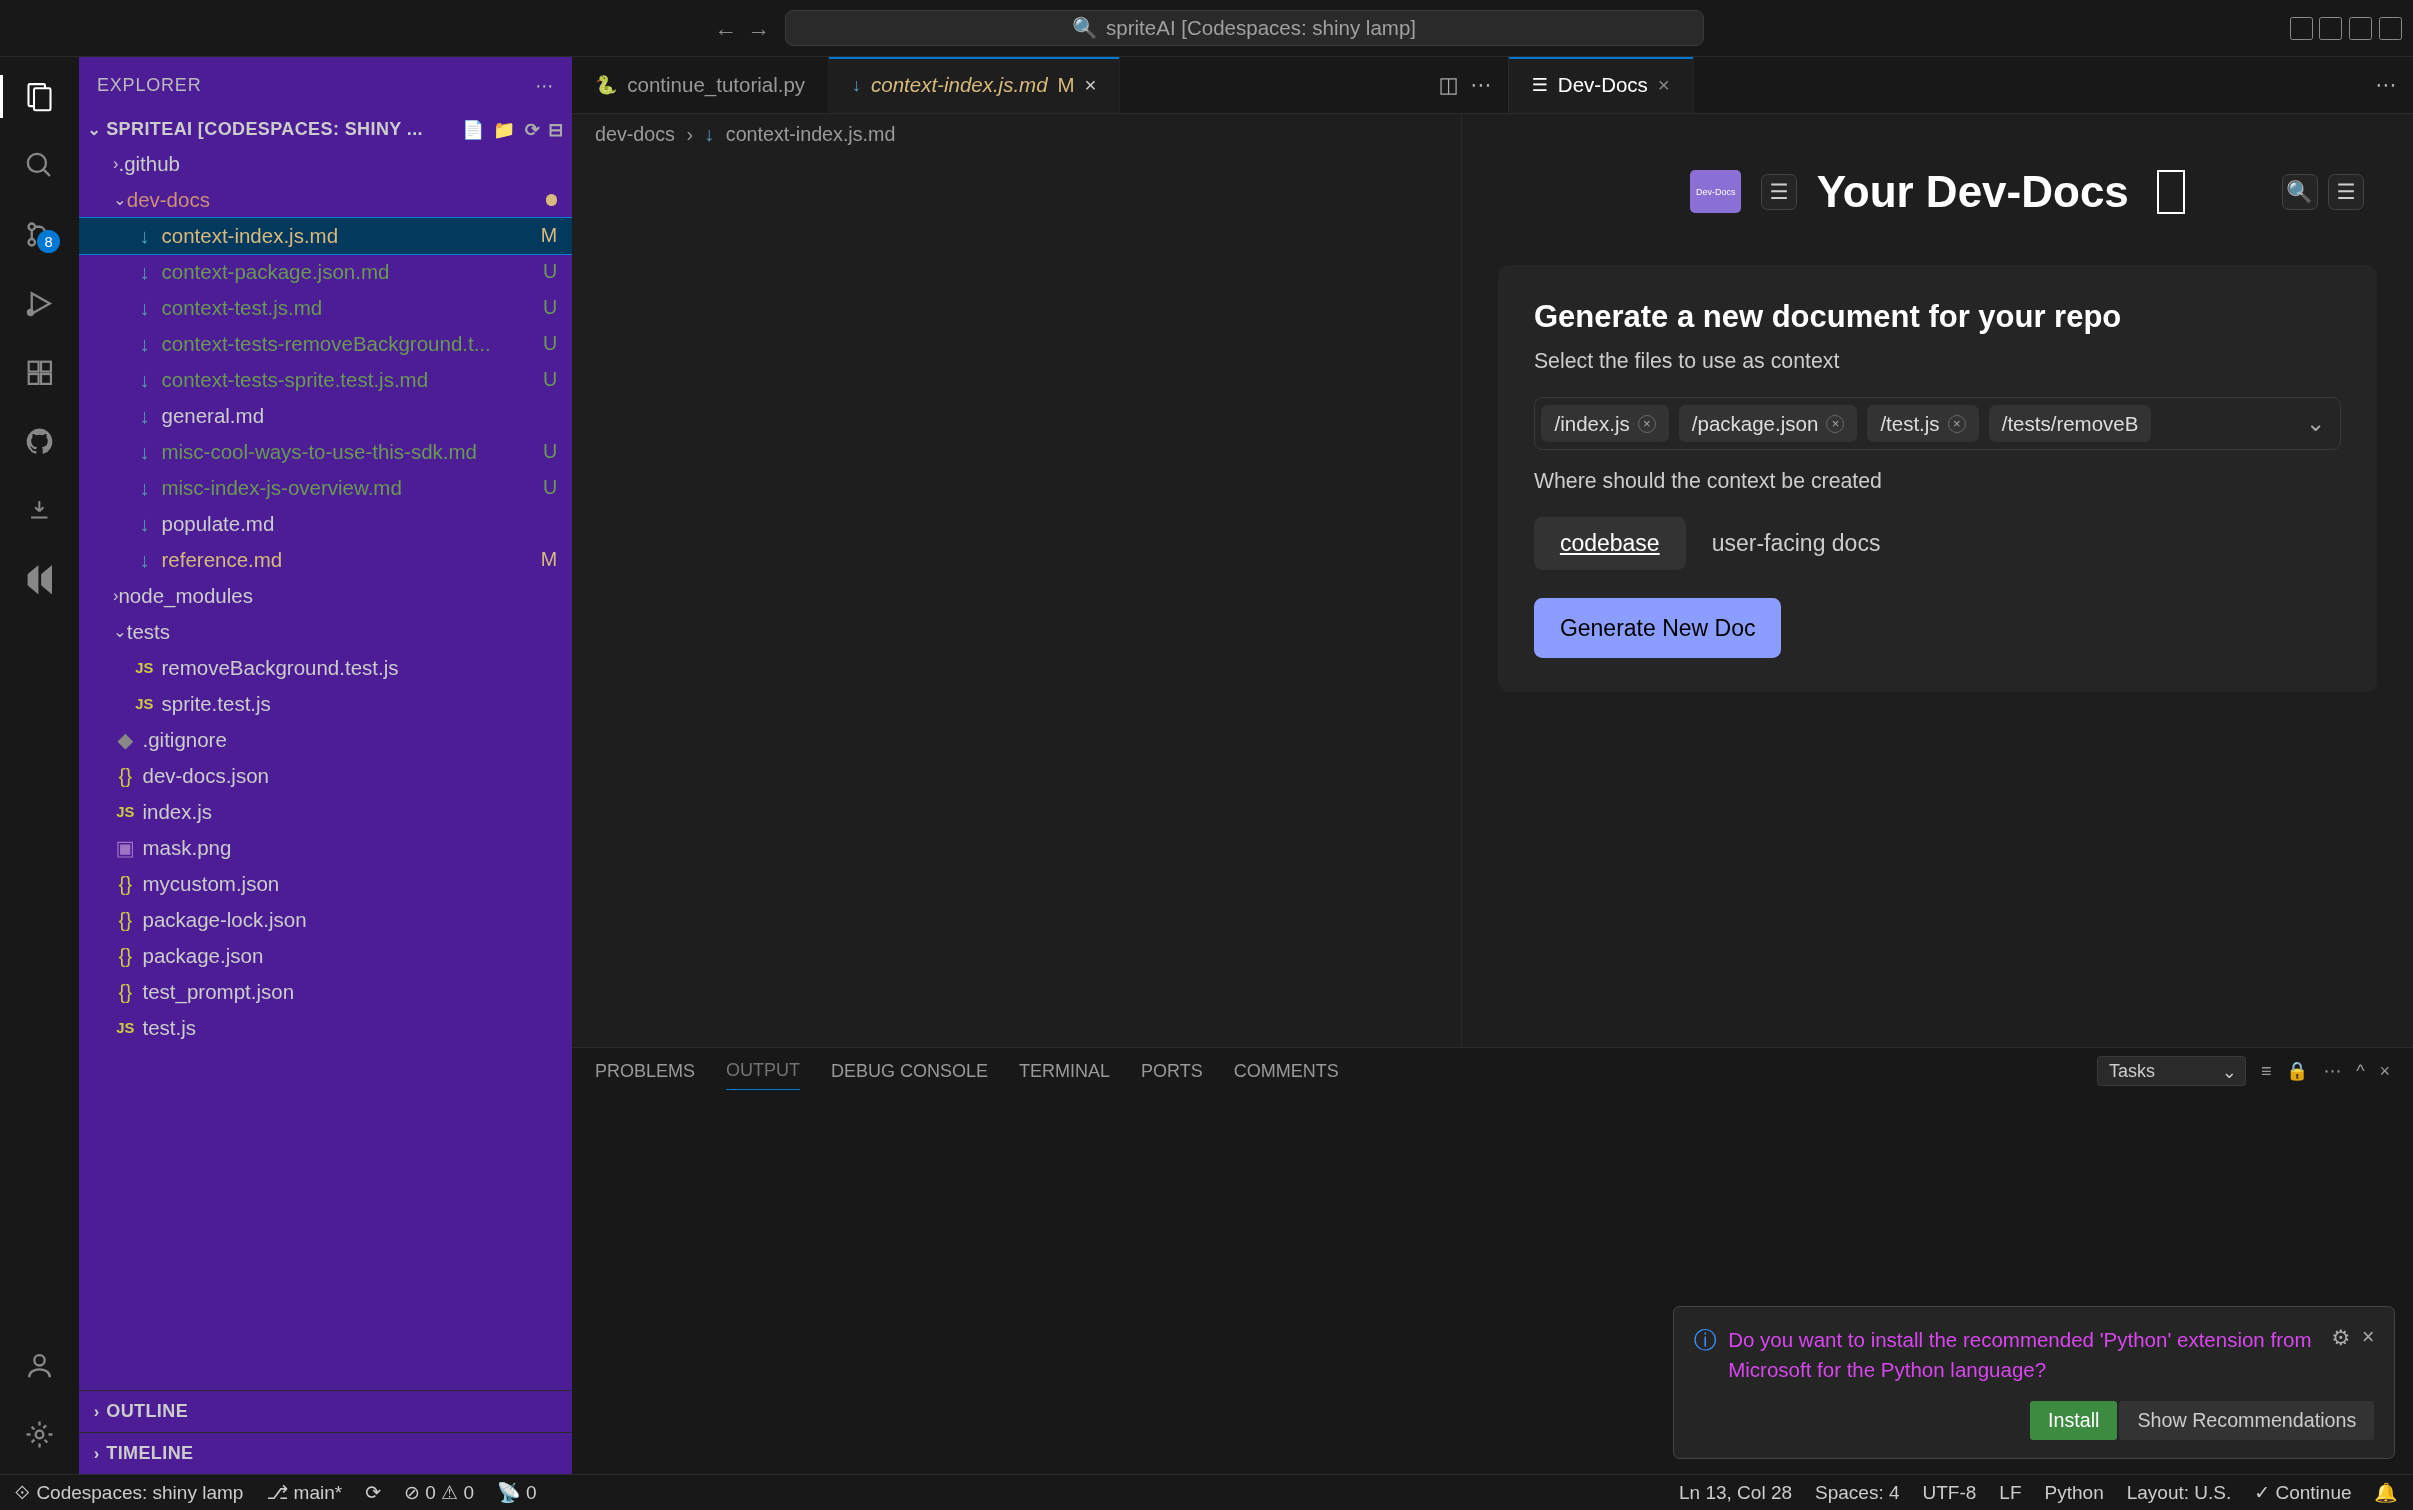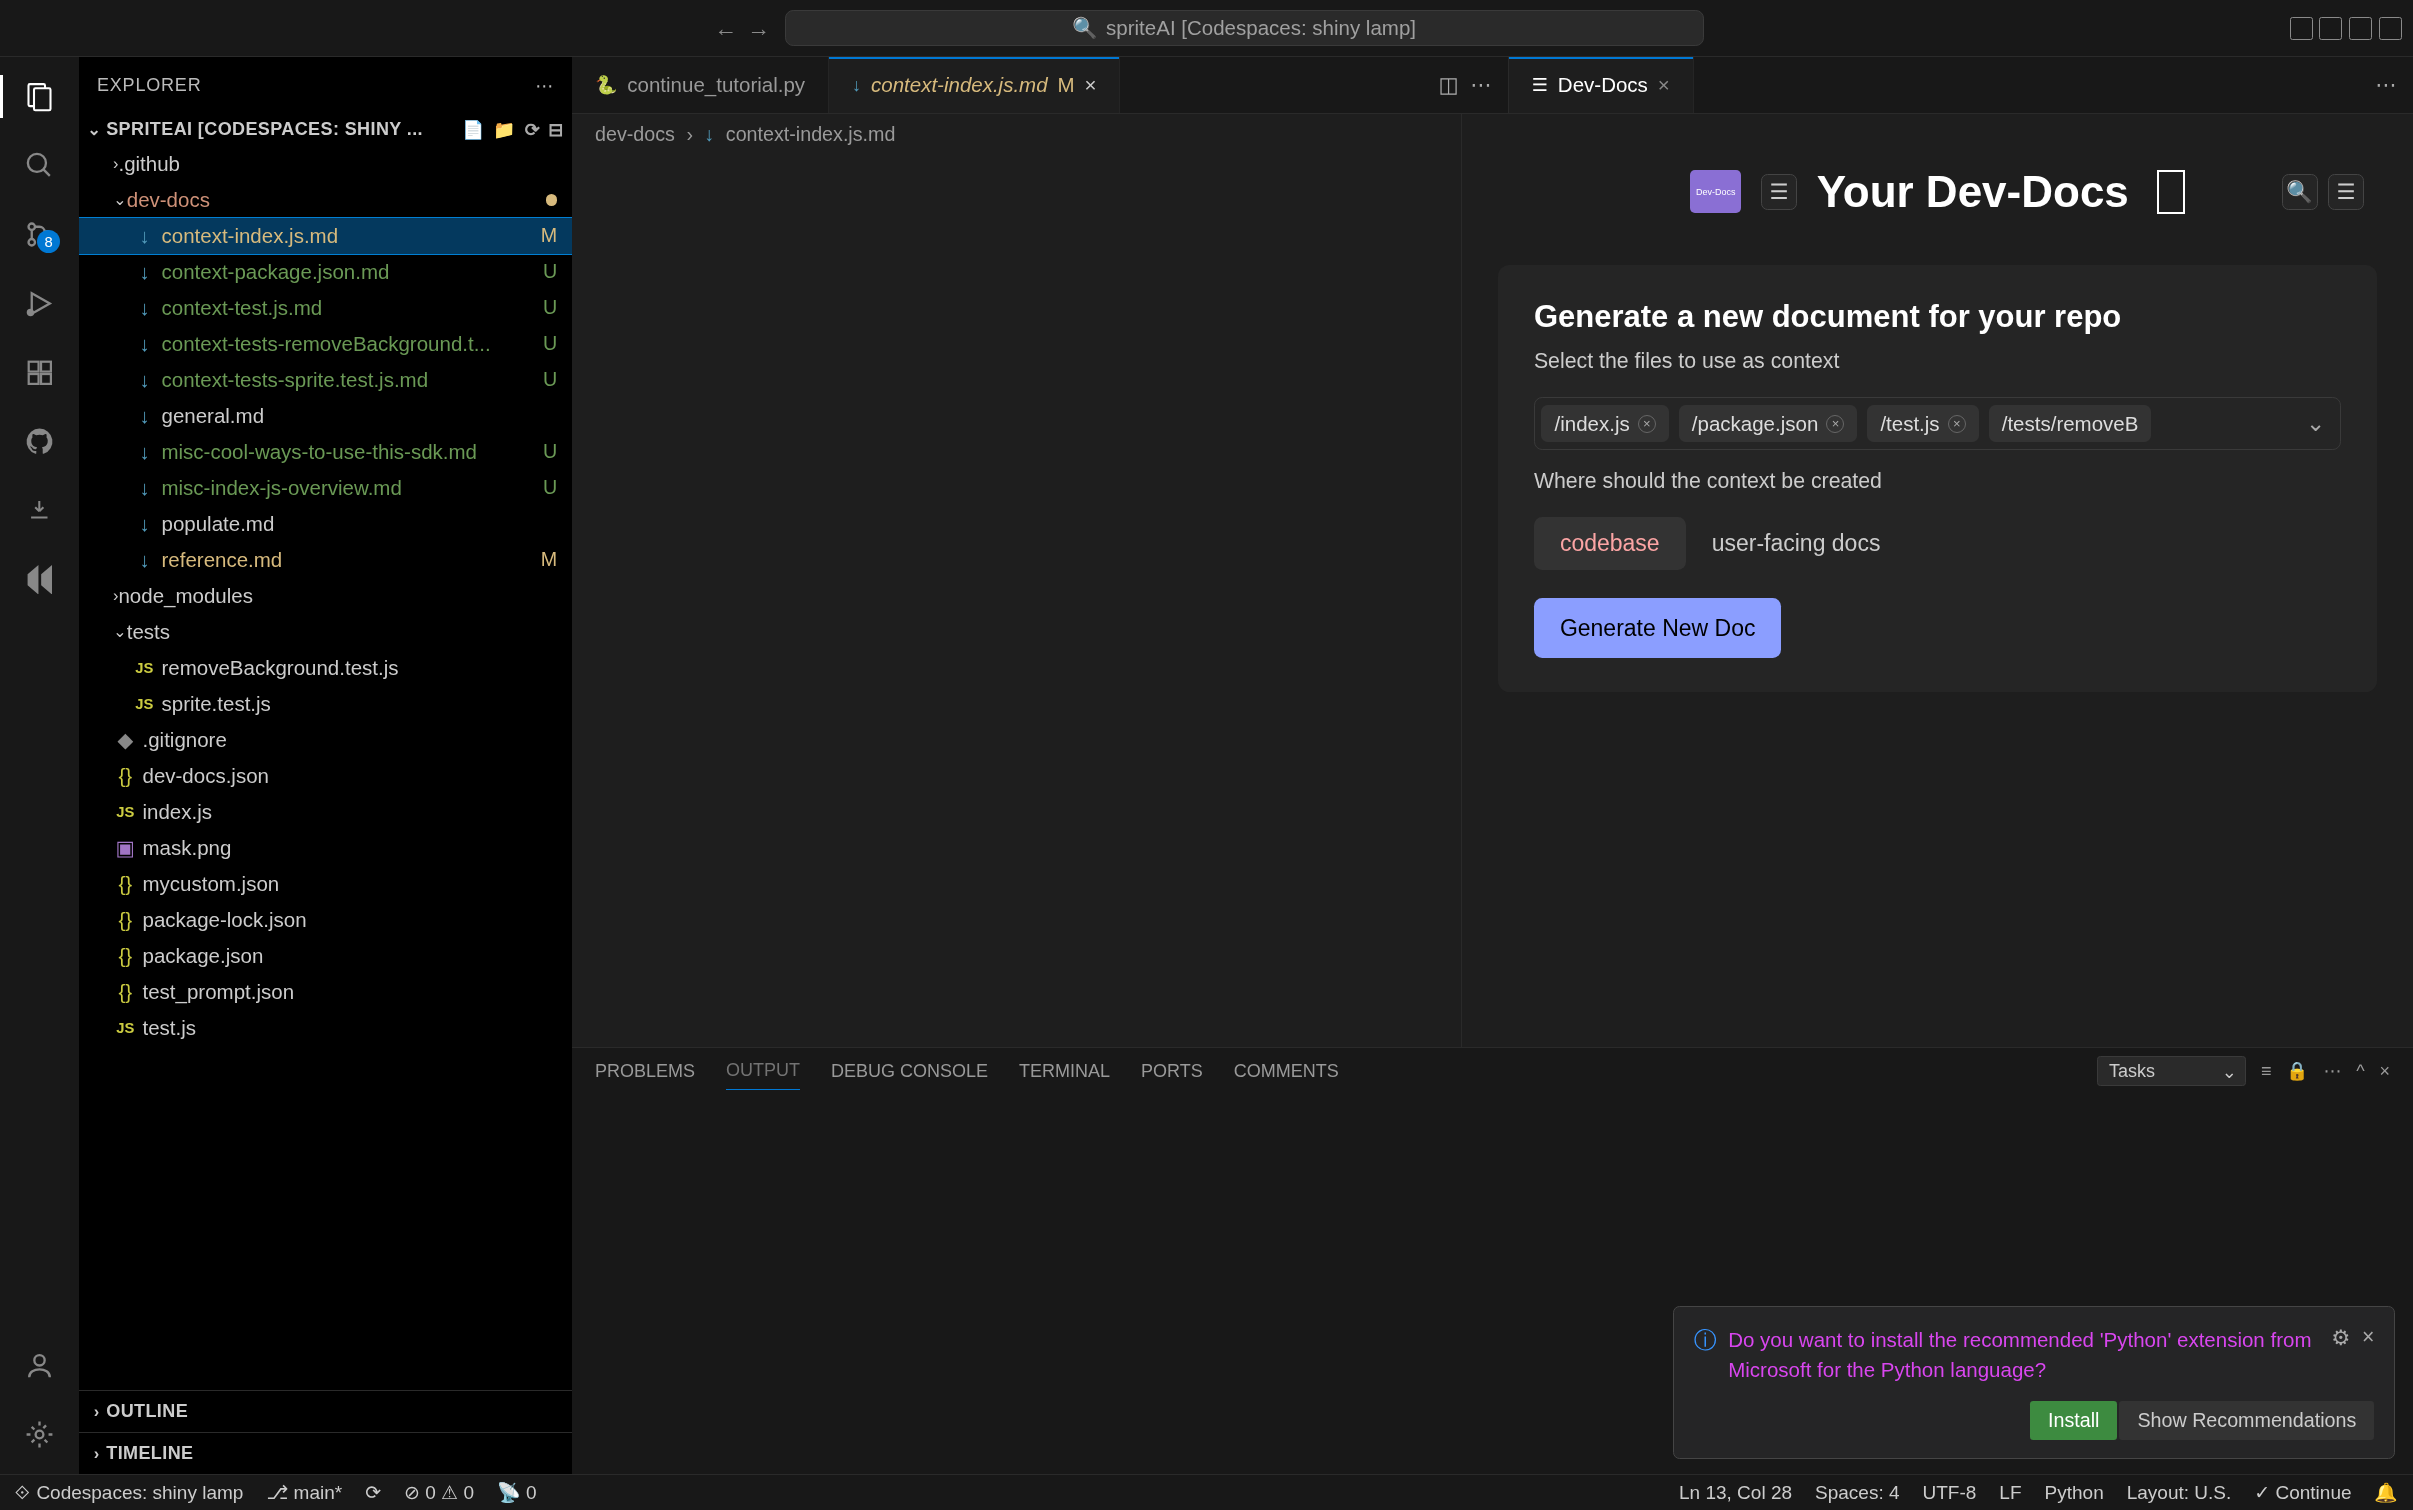--- a/index.html
+++ b/index.html
@@ -54,21 +54,21 @@
   gap: 36px;
   position: relative;
 }
 .activity-icon { width: 33px; height: 33px; color: #888; display:flex;align-items:center;justify-content:center; }
 .activity-icon.active { color: #fff; }
 .activity-indicator { position: absolute; left: 0; top: 18px; width: 3.3px; height: 43px; background: #fff; }
 .badge { position: absolute; background: #0078d4; color: #fff; font-size: 14.8px; border-radius: 50%; width: 23px; height: 23px; display:flex;align-items:center;justify-content:center; margin-left: 18px; margin-top: 14.8px; }
 .activity-bottom { margin-top: auto; margin-bottom: 23px; display:flex;flex-direction:column;gap:36px;align-items:center; }
 
 
-.sidebar { width: 493px; background: #000000; display:flex; flex-direction:column; }
+.sidebar { width: 493px; background: #4c1d95; display:flex; flex-direction:column; }
 .sidebar-header { height: 57px; display:flex; align-items:center; padding: 0 18px; justify-content:space-between; color:#bbb; font-size: 18px; letter-spacing: 0.8px; }
 .sidebar-section-header { display:flex; align-items:center; padding: 4.9px 8.2px; gap: 4.9px; font-size: 18px; font-weight: 700; letter-spacing: 0.4px; }
 .section-actions { margin-left: auto; display:flex; gap: 8.2px; color:#aaa; }
 .chev { font-size: 16.4px; color:#ccc; }
 .tree { flex: 1; overflow: hidden; }
 .tree-item { display:flex; align-items:center; height: 36px; padding-left: 16.4px; padding-right: 14.8px; font-size: 20.5px; }
 .tree-item .icon { width: 24.6px; display:inline-flex; justify-content:center; margin-right: 4.9px; }
 .tree-item .status { margin-left: auto; font-size: 19.7px; }
 .indent-1 { padding-left: 34px; }
 .indent-2 { padding-left: 53px; }
@@ -102,21 +102,21 @@
 
 .card { background:#252525; border-radius:11.5px; padding: 34px 36px; margin: 0 4.9px; }
 .card h2 { font-size:31px; font-weight:600; color:#fff; margin-bottom:14.8px; }
 .card .sub { font-size:21.3px; color:#ccc; margin-bottom:23px; }
 .chips-row { display:flex; gap:9.9px; margin-bottom:19.7px; border:0.8px solid #3a3a3a; border-radius:8.2px; padding:6.6px; align-items:center; }
 .chip { background:#333; border-radius:6.6px; padding:6.6px 13px; display:flex; align-items:center; gap:8.2px; font-size:20.5px; color:#ddd; }
 .chip .x { color:#aaa; border:0.8px solid #666; border-radius:50%; width:18px;height:18px;display:flex;align-items:center;justify-content:center;font-size:13px; }
 .chev-down { margin-left:auto; color:#aaa; font-size:23px; padding-right:8.2px; }
 .toggle-row { display:flex; gap:0; margin: 18px 0 28px; }
 .toggle-btn { padding: 13px 26px; border-radius:8.2px; font-size:23px; color:#ccc; }
-.toggle-btn.active { background:#333; color:#fca5a5; }
+.toggle-btn.active { background:#333; color:#ffffff;text-decoration:underline; }
 .primary-btn { background:#8b9eff; color:#000; padding:16.4px 26px; border-radius:8.2px; font-size:23px; font-weight:500; display:inline-block; }
 
 
 .panel { height: 427px; background:#181818; border-top:0.8px solid #2a2a2a; display:flex; flex-direction:column; position:relative; }
 .panel-tabs { display:flex; align-items:center; height:46px; padding: 0 23px; gap:31px; font-size:18px; color:#999; }
 .panel-tab { padding: 8.2px 0; }
 .panel-tab.active { color:#737373; border-bottom:1.6px solid #0078d4; }
 .panel-right { margin-left:auto; display:flex; align-items:center; gap:14.8px; }
 .tasks-select { background:#2a2a2a; border:0.8px solid #3a3a3a; border-radius:3.3px; padding:3.3px 90px 3.3px 11.5px; font-size:18px; color:#ccc; position:relative; }
 

